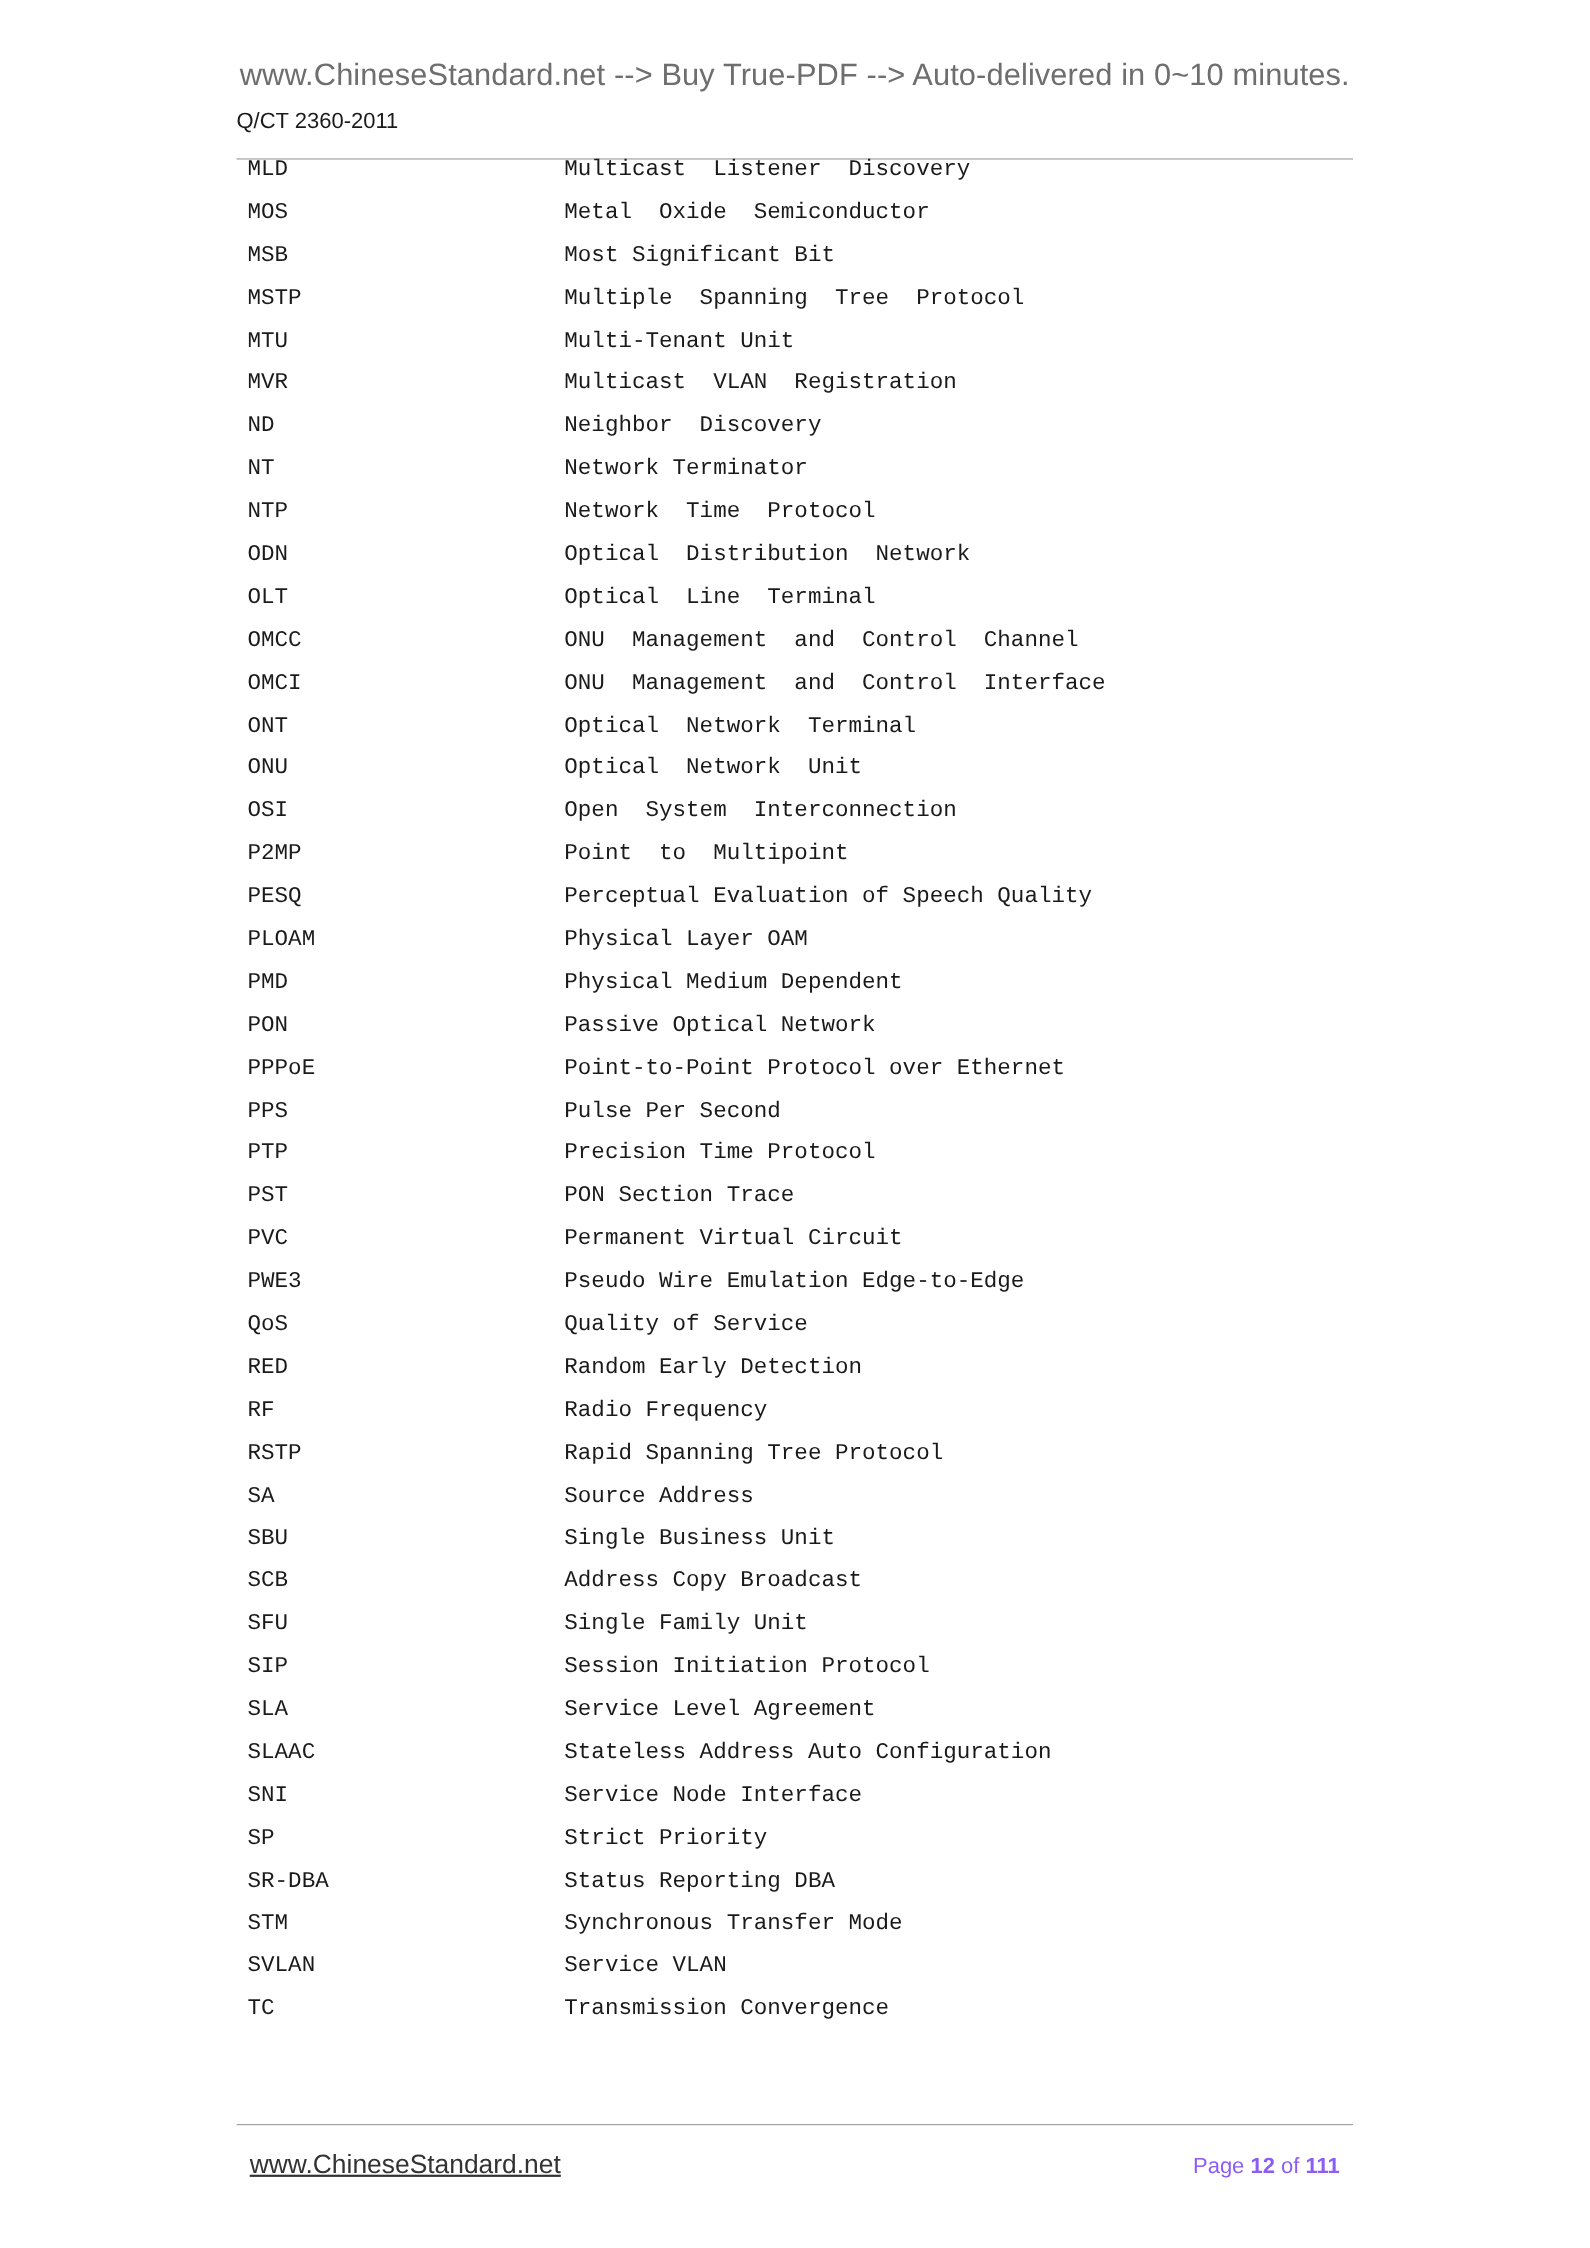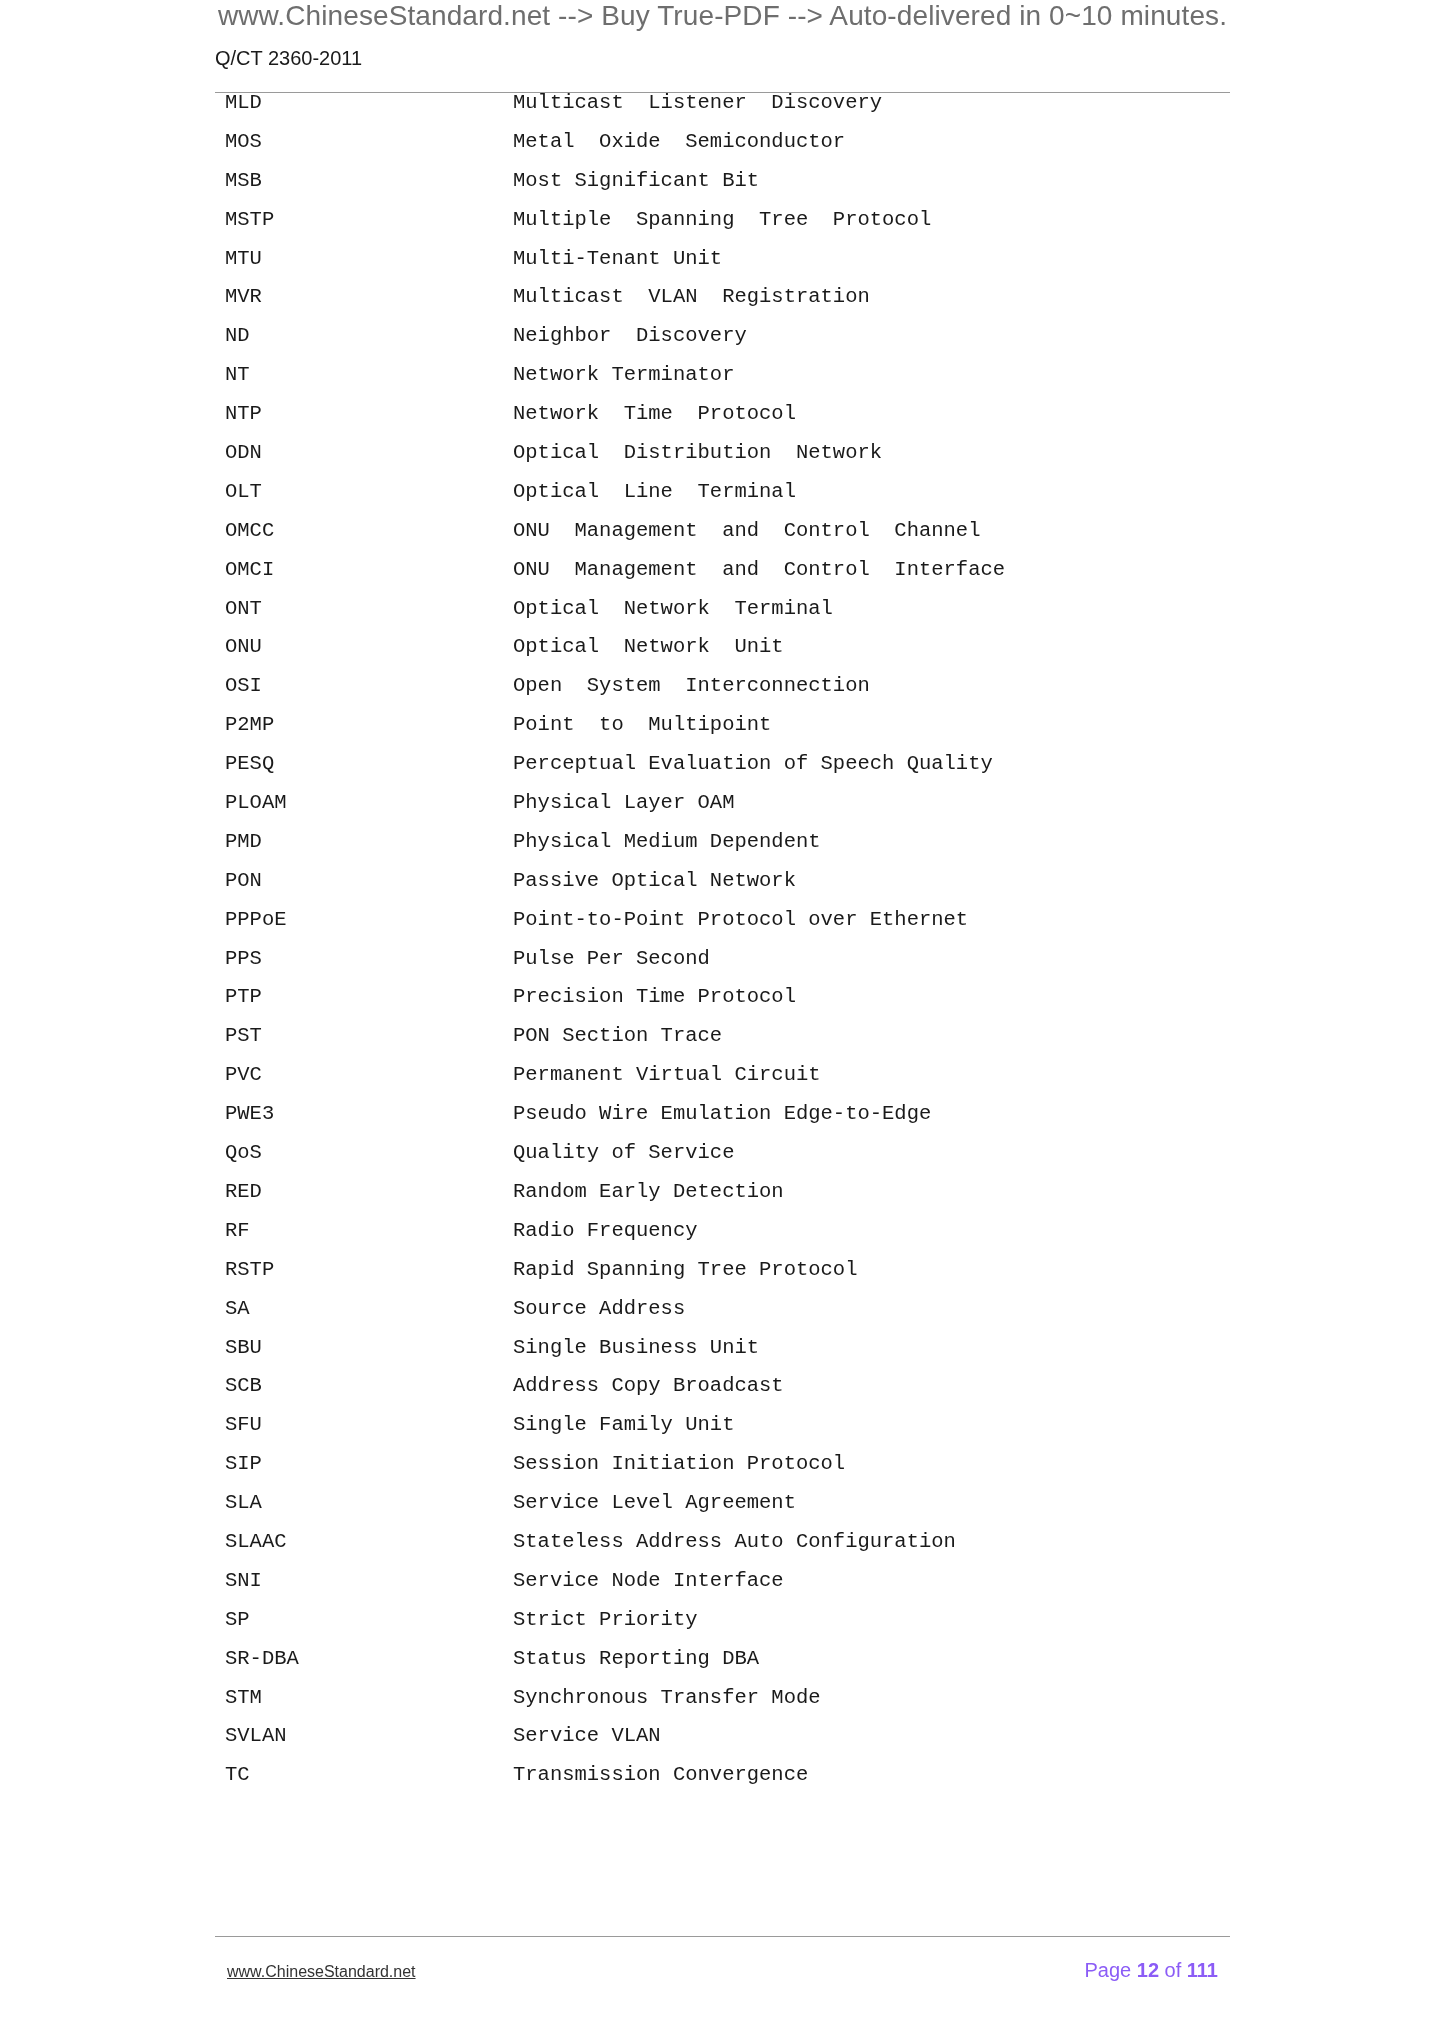--- a/index.html
+++ b/index.html
@@ -20,20 +20,21 @@
     width: 1445px;
     height: 2044px;
     box-sizing: border-box;
     padding: 0 215px;
   }
   .watermark {
     text-align: center;
     font-size: 28px;
     color: #6e6e6e;
     letter-spacing: 0.1px;
+    padding-top: 52px;
     white-space: nowrap;
   }
   .doc-code {
     text-align: left;
     font-size: 20px;
     color: #1a1a1a;
     margin-top: 15px;
   }
   .rule-top {
     border-top: 1px solid #9a9a9a;
@@ -68,21 +69,21 @@
     border-top: 1px solid #9a9a9a;
   }
   .footer-row {
     display: flex;
     justify-content: space-between;
     align-items: baseline;
     margin-top: 22px;
     padding: 0 12px;
   }
   .footer-link {
-    font-size: 16px;
+    font-size: 24px;
     color: #333333;
     text-decoration: underline;
   }
   .footer-page {
     font-size: 20px;
     color: #8b5cf6;
   }
   .footer-page b {
     font-weight: bold;
   }

